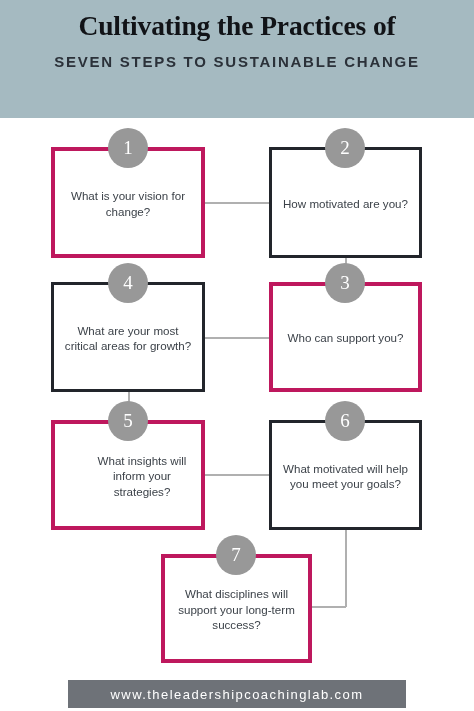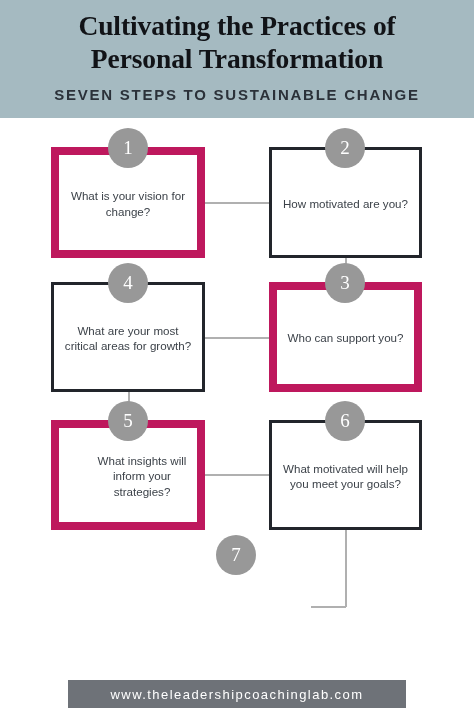--- a/index.html
+++ b/index.html
@@ -65,21 +65,21 @@
   
   .step-box {
     position: absolute;
     box-sizing: border-box;
     background: #ffffff;
     z-index: 2;
     display: flex;
     align-items: center;
     justify-content: center;
   }
-  .step-box.teal  { border: 8px solid #be185d; }
+  .step-box.teal  { border: 4px solid #be185d; }
   .step-box.dark  { border: 3px solid #22252b; }
 
   .step-text {
     font-family: "Liberation Sans", sans-serif;
     font-size: 11.6px;
     line-height: 15.5px;
     color: #3c4249;
     text-align: center;
     padding: 0 10px;
     margin-top: 2px;
@@ -122,21 +122,20 @@
   }
 </style>
 </head>
 <body>
 
 <div id="infographic">
 
   <div class="header">
     <div class="header-title">
       <div>Cultivating the Practices of</div>
-      <div>Personal Transformation</div>
     </div>
     <div class="header-subtitle">SEVEN STEPS TO SUSTAINABLE CHANGE</div>
   </div>
 
   <div class="conn conn-h" style="left:205px; top:202px; width:64px;"></div>
 
   <div class="conn conn-v" style="left:345px; top:258px; height:24px;"></div>
 
   <div class="conn conn-h" style="left:205px; top:337px; width:64px;"></div>
 
@@ -182,20 +181,23 @@
     <span>5</span>
   </div>
 
   <div class="step-box dark" style="left:269px; top:420px; width:153px; height:110px;">
     <div class="step-text">What motivated will help you meet your goals?</div>
   </div>
   <div class="badge" style="left:325px; top:401px;">
     <span>6</span>
   </div>
 
+  <div class="step-box teal" style="left:161px; top:554px; width:151px; height:109px;">
+    <div class="step-text">What disciplines will support your long-term success?</div>
+  </div>
   <div class="badge" style="left:216px; top:535px;">
     <span>7</span>
   </div>
 
   <div class="footer-bar">
     <span class="footer-text">www.theleadershipcoachinglab.com</span>
   </div>
 
 </div>
 

